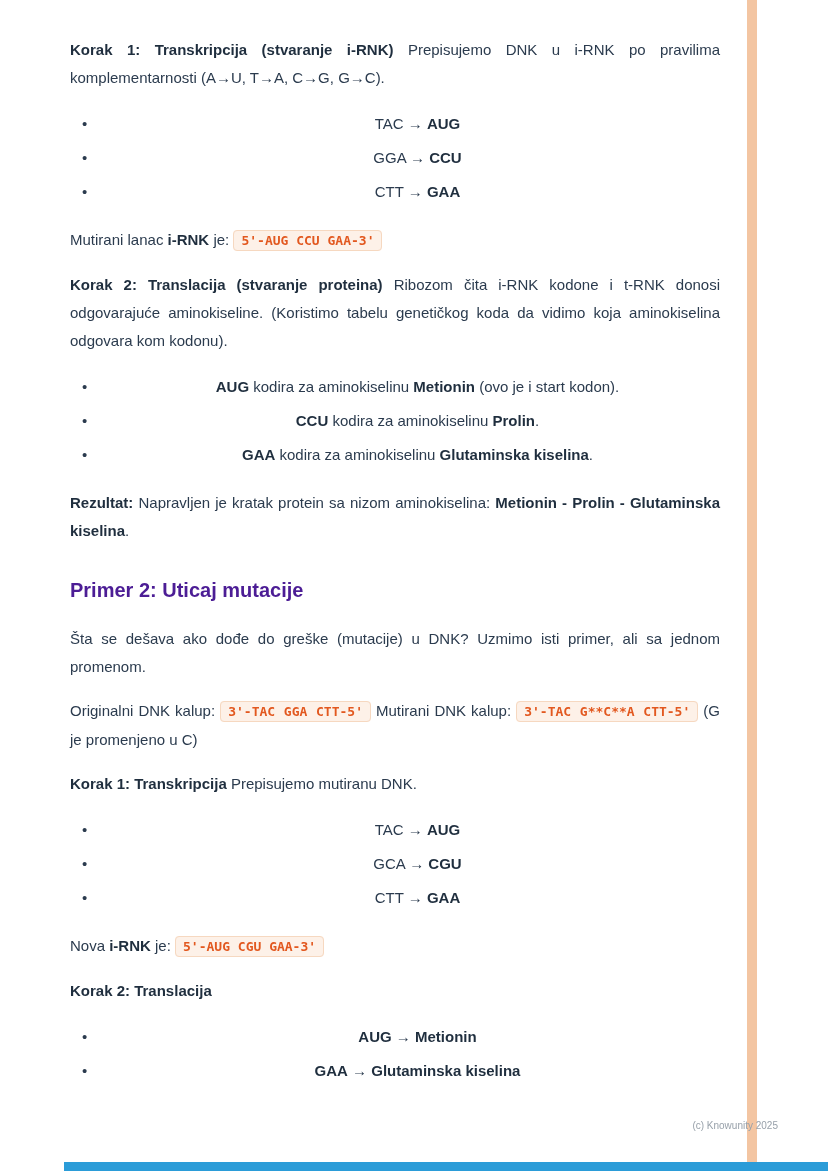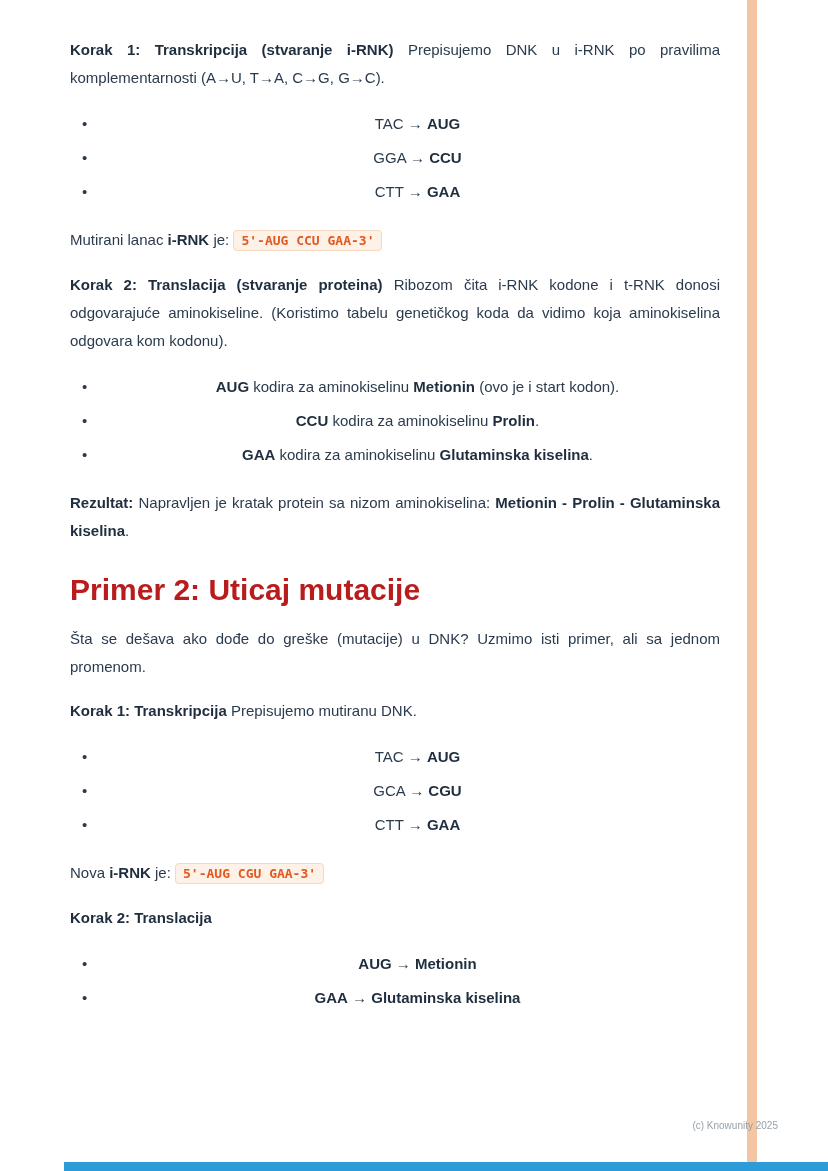--- a/index.html
+++ b/index.html
@@ -35,22 +35,22 @@
     font-size: 13px; font-weight: bold;
     color: #e2581f;
     background: #fdf1e8;
     border: 1px solid #f6d8c0;
     border-radius: 4px;
     padding: 2px 7px;
     box-decoration-break: clone;
     -webkit-box-decoration-break: clone;
   }
   h2 {
-    font-size: 30px; line-height: 30px;
-    color: #b91c1c; font-weight: bold;
+    font-size: 20px; line-height: 30px;
+    color: #4c1d95; font-weight: bold;
     margin: 30px 0 20px 0;
     text-align: left;
   }
   .footer {
     position: absolute; right: 50px; bottom: 40px;
     font-size: 10px; color: #98a1aa;
   }
 </style>
 </head>
 <body>
@@ -77,20 +77,21 @@
     <li><span class="b">CCU</span><span> kodira za aminokiselinu </span><span class="b">Prolin</span><span>.</span></li>
     <li><span class="b">GAA</span><span> kodira za aminokiselinu </span><span class="b">Glutaminska kiselina</span><span>.</span></li>
   </ul>
 
   <p><span class="b">Rezultat:</span><span> Napravljen je kratak protein sa nizom aminokiselina: </span><span class="b">Metionin - Prolin - Glutaminska kiselina</span><span>.</span></p>
 
   <h2>Primer 2: Uticaj mutacije</h2>
 
   <p>Šta se dešava ako dođe do greške (mutacije) u DNK? Uzmimo isti primer, ali sa jednom promenom.</p>
 
+  <p><span>Originalni DNK kalup: </span><span class="code">3'-TAC GGA CTT-5'</span><span> Mutirani DNK kalup: </span><span class="code">3'-TAC G**C**A CTT-5'</span><span> (G je promenjeno u C)</span></p>
 
   <p><span class="b">Korak 1: Transkripcija</span><span> Prepisujemo mutiranu DNK.</span></p>
 
   <ul>
     <li><span>TAC → </span><span class="b">AUG</span></li>
     <li><span>GCA → </span><span class="b">CGU</span></li>
     <li><span>CTT → </span><span class="b">GAA</span></li>
   </ul>
 
   <p><span>Nova </span><span class="b">i-RNK</span><span> je: </span><span class="code">5'-AUG CGU GAA-3'</span></p>

